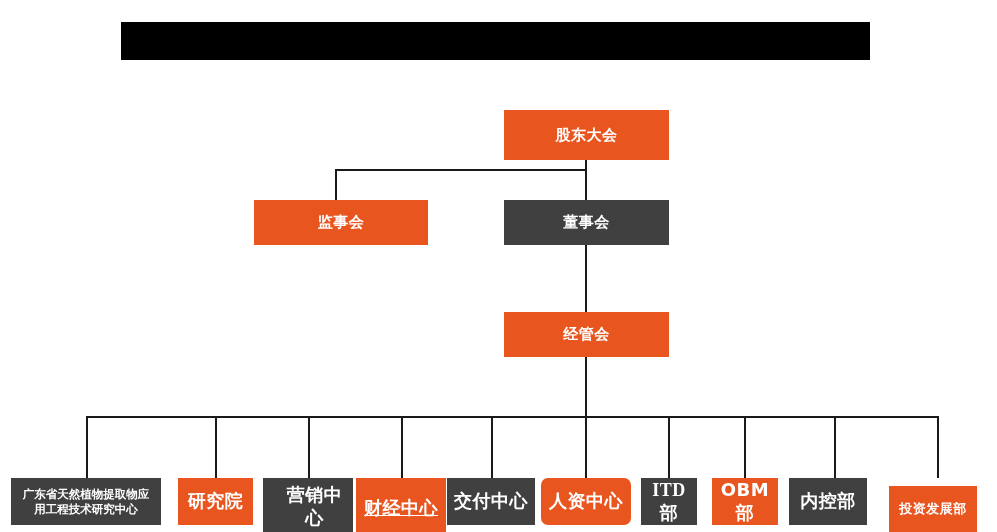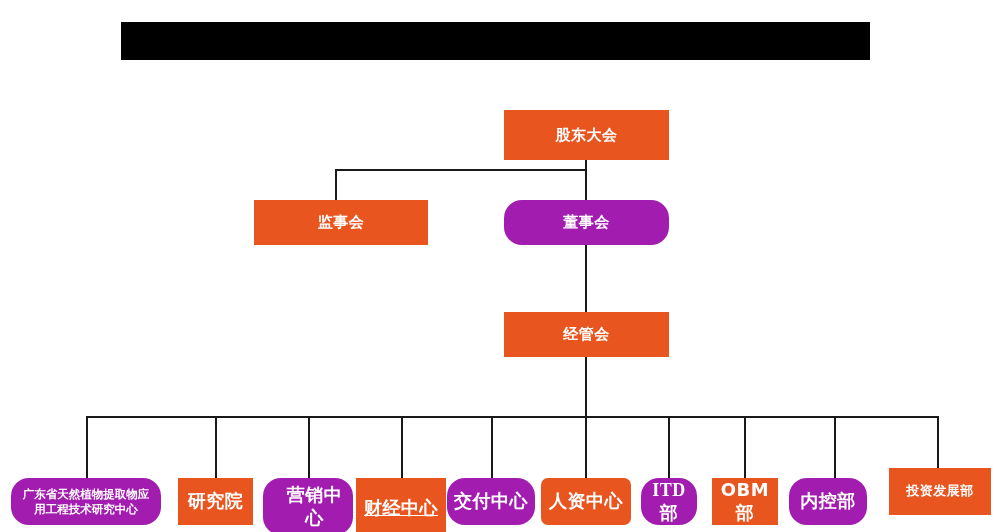--- a/index.html
+++ b/index.html
@@ -43,21 +43,21 @@
     align-items: center;
     justify-content: center;
     text-align: center;
     color: #ffffff;
     line-height: 1.25;
     letter-spacing: 0.5px;
     padding: 2px 3px;
     user-select: none;
   }
   .node.dark   { background: #E9551F; }
-  .node.light  { background: #a21caf; border-radius: 18px; }
+  .node.light  { background: #404040; }
 
   .node .node-label {
     display: block;
     width: 100%;
     white-space: pre-line;
   }
 
   .fs-15 { font-size: 15px; font-weight: 600; }
   .fs-14 { font-size: 18px; font-weight: 600; }
   .fs-13 { font-size: 13px; font-weight: 600; }
@@ -147,17 +147,17 @@
   </div>
 
   <div class="node dark" style="left:712px; top:478px; width:66px; height:47px;">
     <span class="node-label fs-14">OBM部</span>
   </div>
 
   <div class="node light" style="left:789px; top:478px; width:78px; height:47px;">
     <span class="node-label fs-14">内控部</span>
   </div>
 
-  <div class="node dark" style="left:889px; top:468px; width:102px; height:47px;">
+  <div class="node dark" style="left:889px; top:486px; width:88px; height:47px;">
     <span class="node-label fs-13">投资发展部</span>
   </div>
 
 </div>
 
 </body></html>

